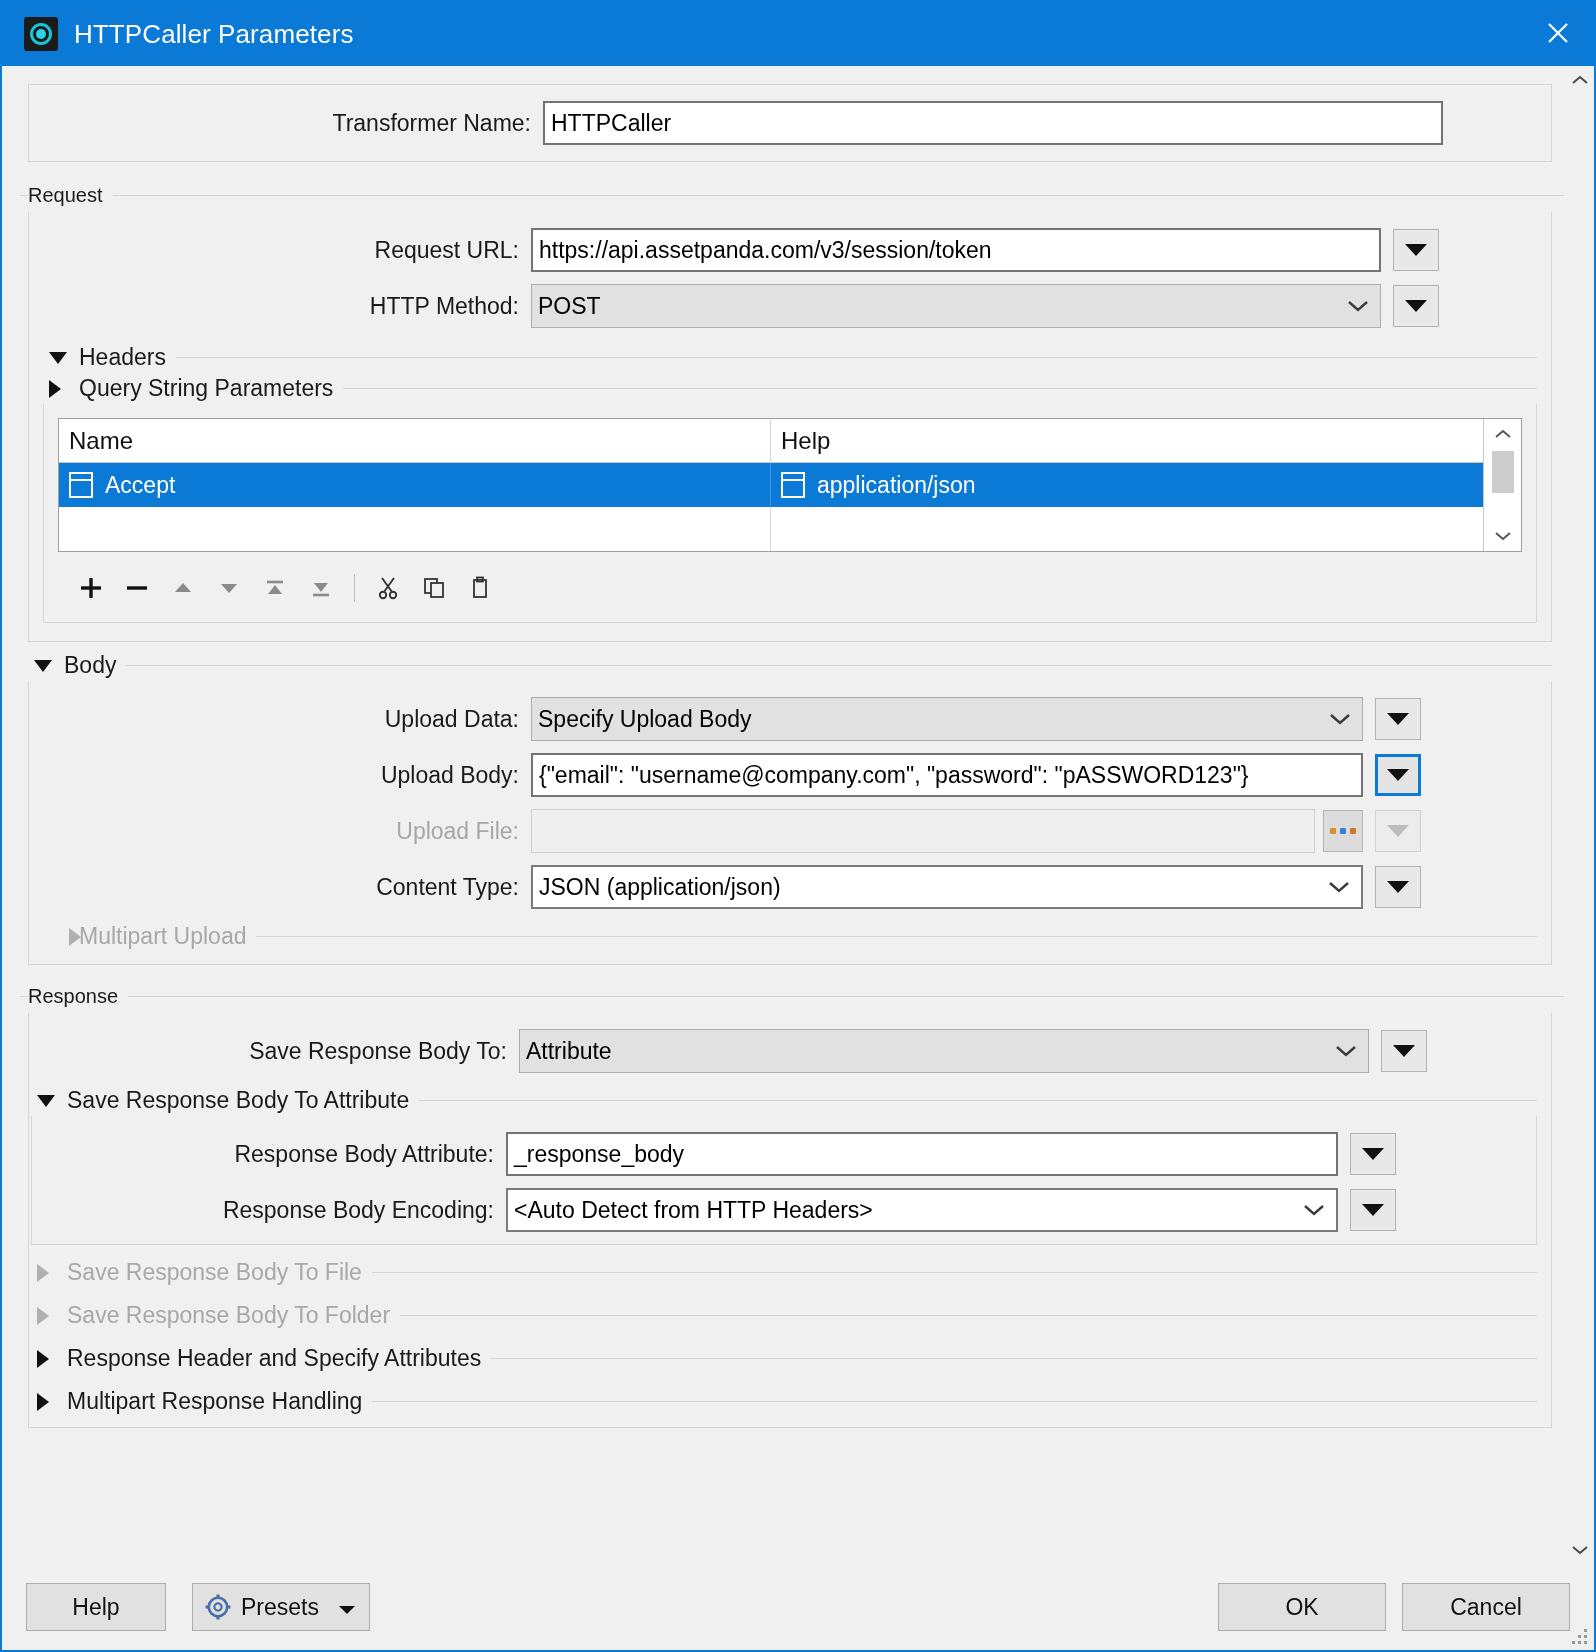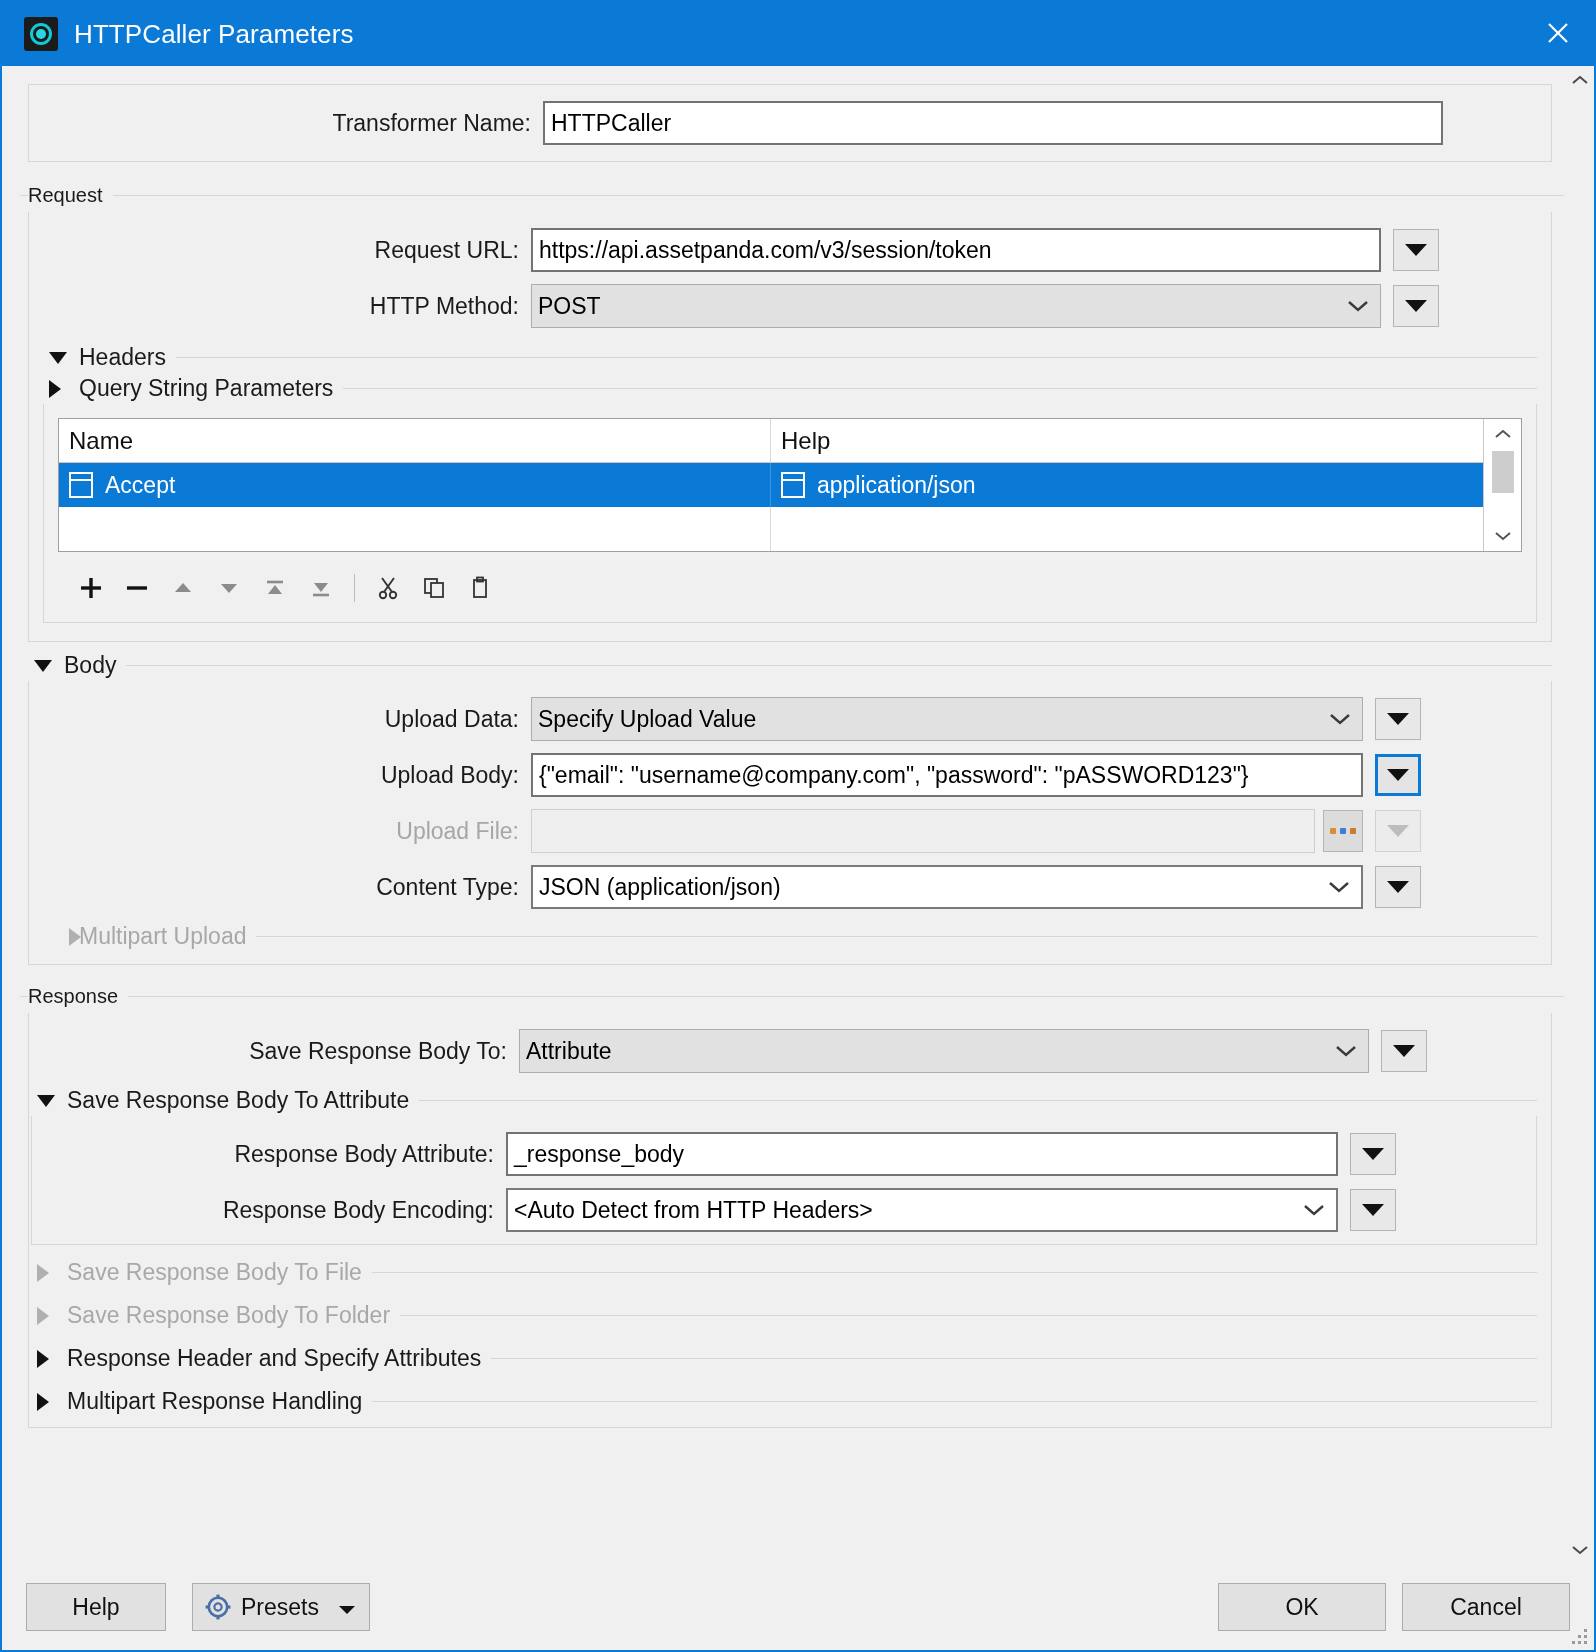--- a/index.html
+++ b/index.html
@@ -539,21 +539,21 @@
             <div class="tri-dn"></div>
           </div>
         <div class="st">Body</div>
         <div class="sline"></div>
       </div>
       <div class="sect-body" style="padding:16px 14px 14px 14px;">
 
         <div class="row">
           <div class="lbl" style="width:488px;">Upload Data:</div>
           <div class="combo" style="width:832px;">
-            <span>Specify Upload Value</span>
+            <span>Specify Upload Body</span>
             <span class="chev">
               <svg width="24" height="14" viewBox="0 0 24 14">
                   <polyline points="3,3 12,11 21,3" fill="none" stroke="#3a3a3a" stroke-width="2.4"></polyline>
                 </svg>
             </span>
           </div>
           <div class="sidebtn">
               <div class="tri-down"></div>
             </div>
         </div>

